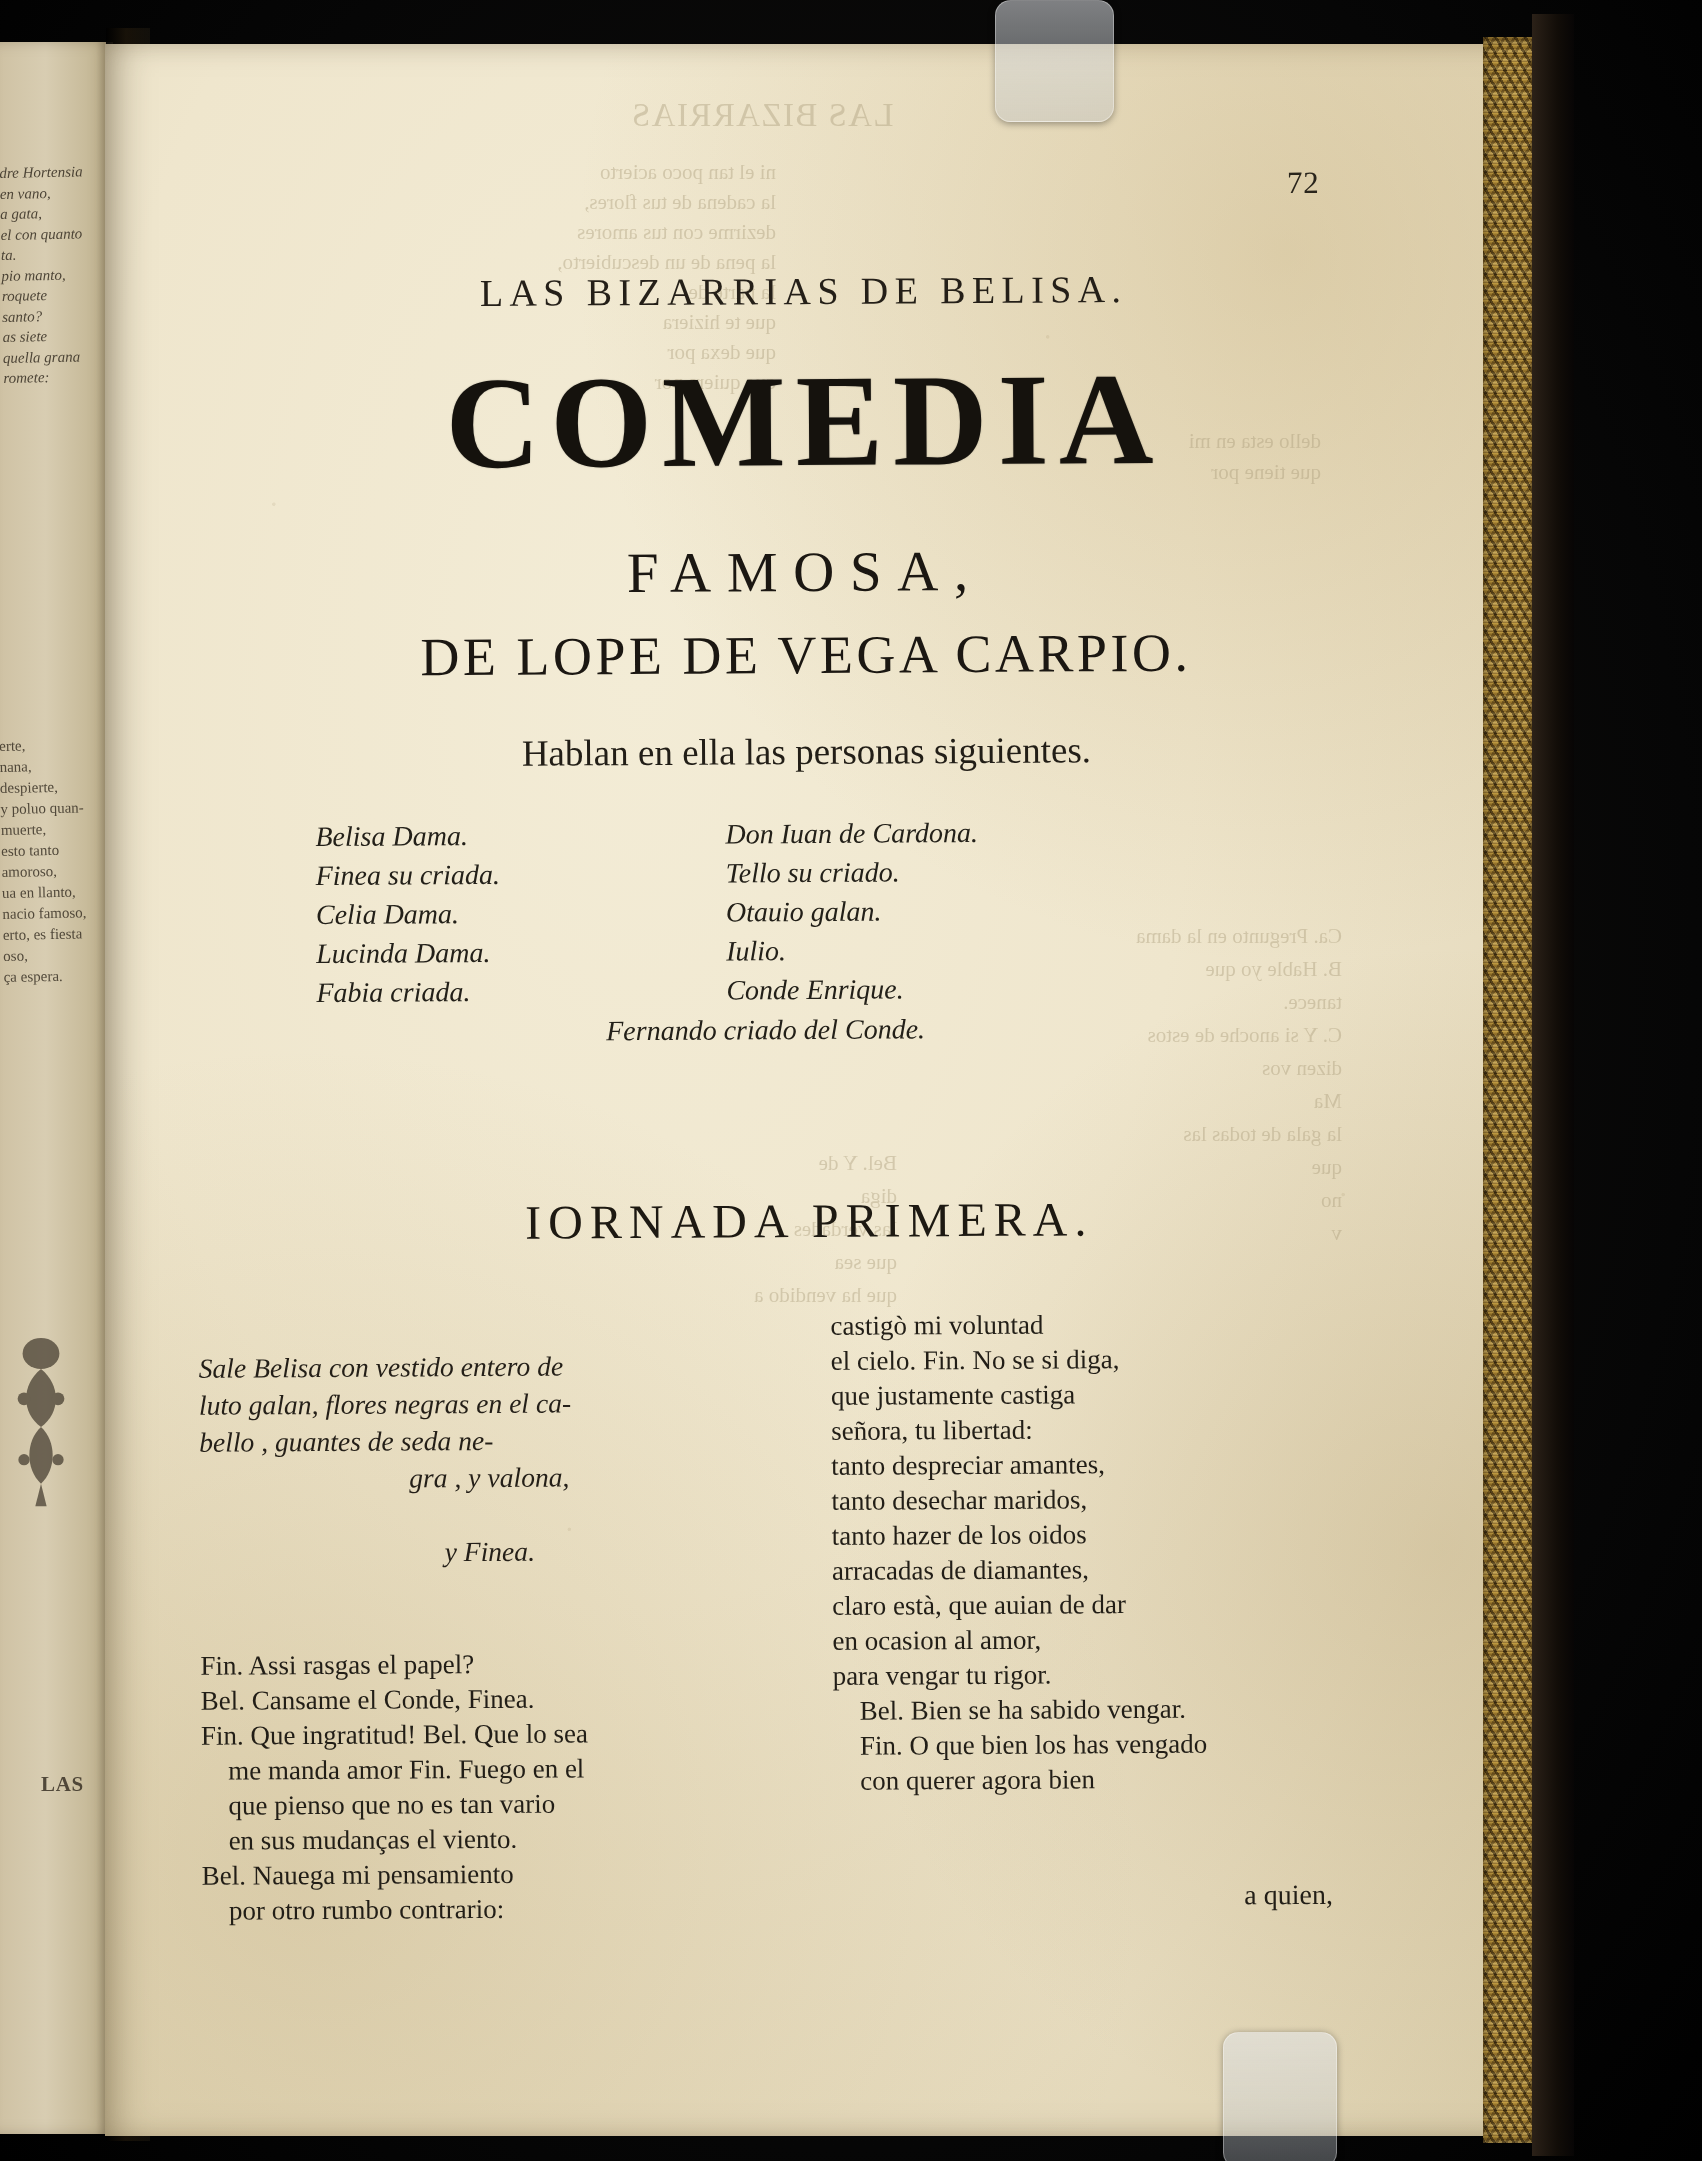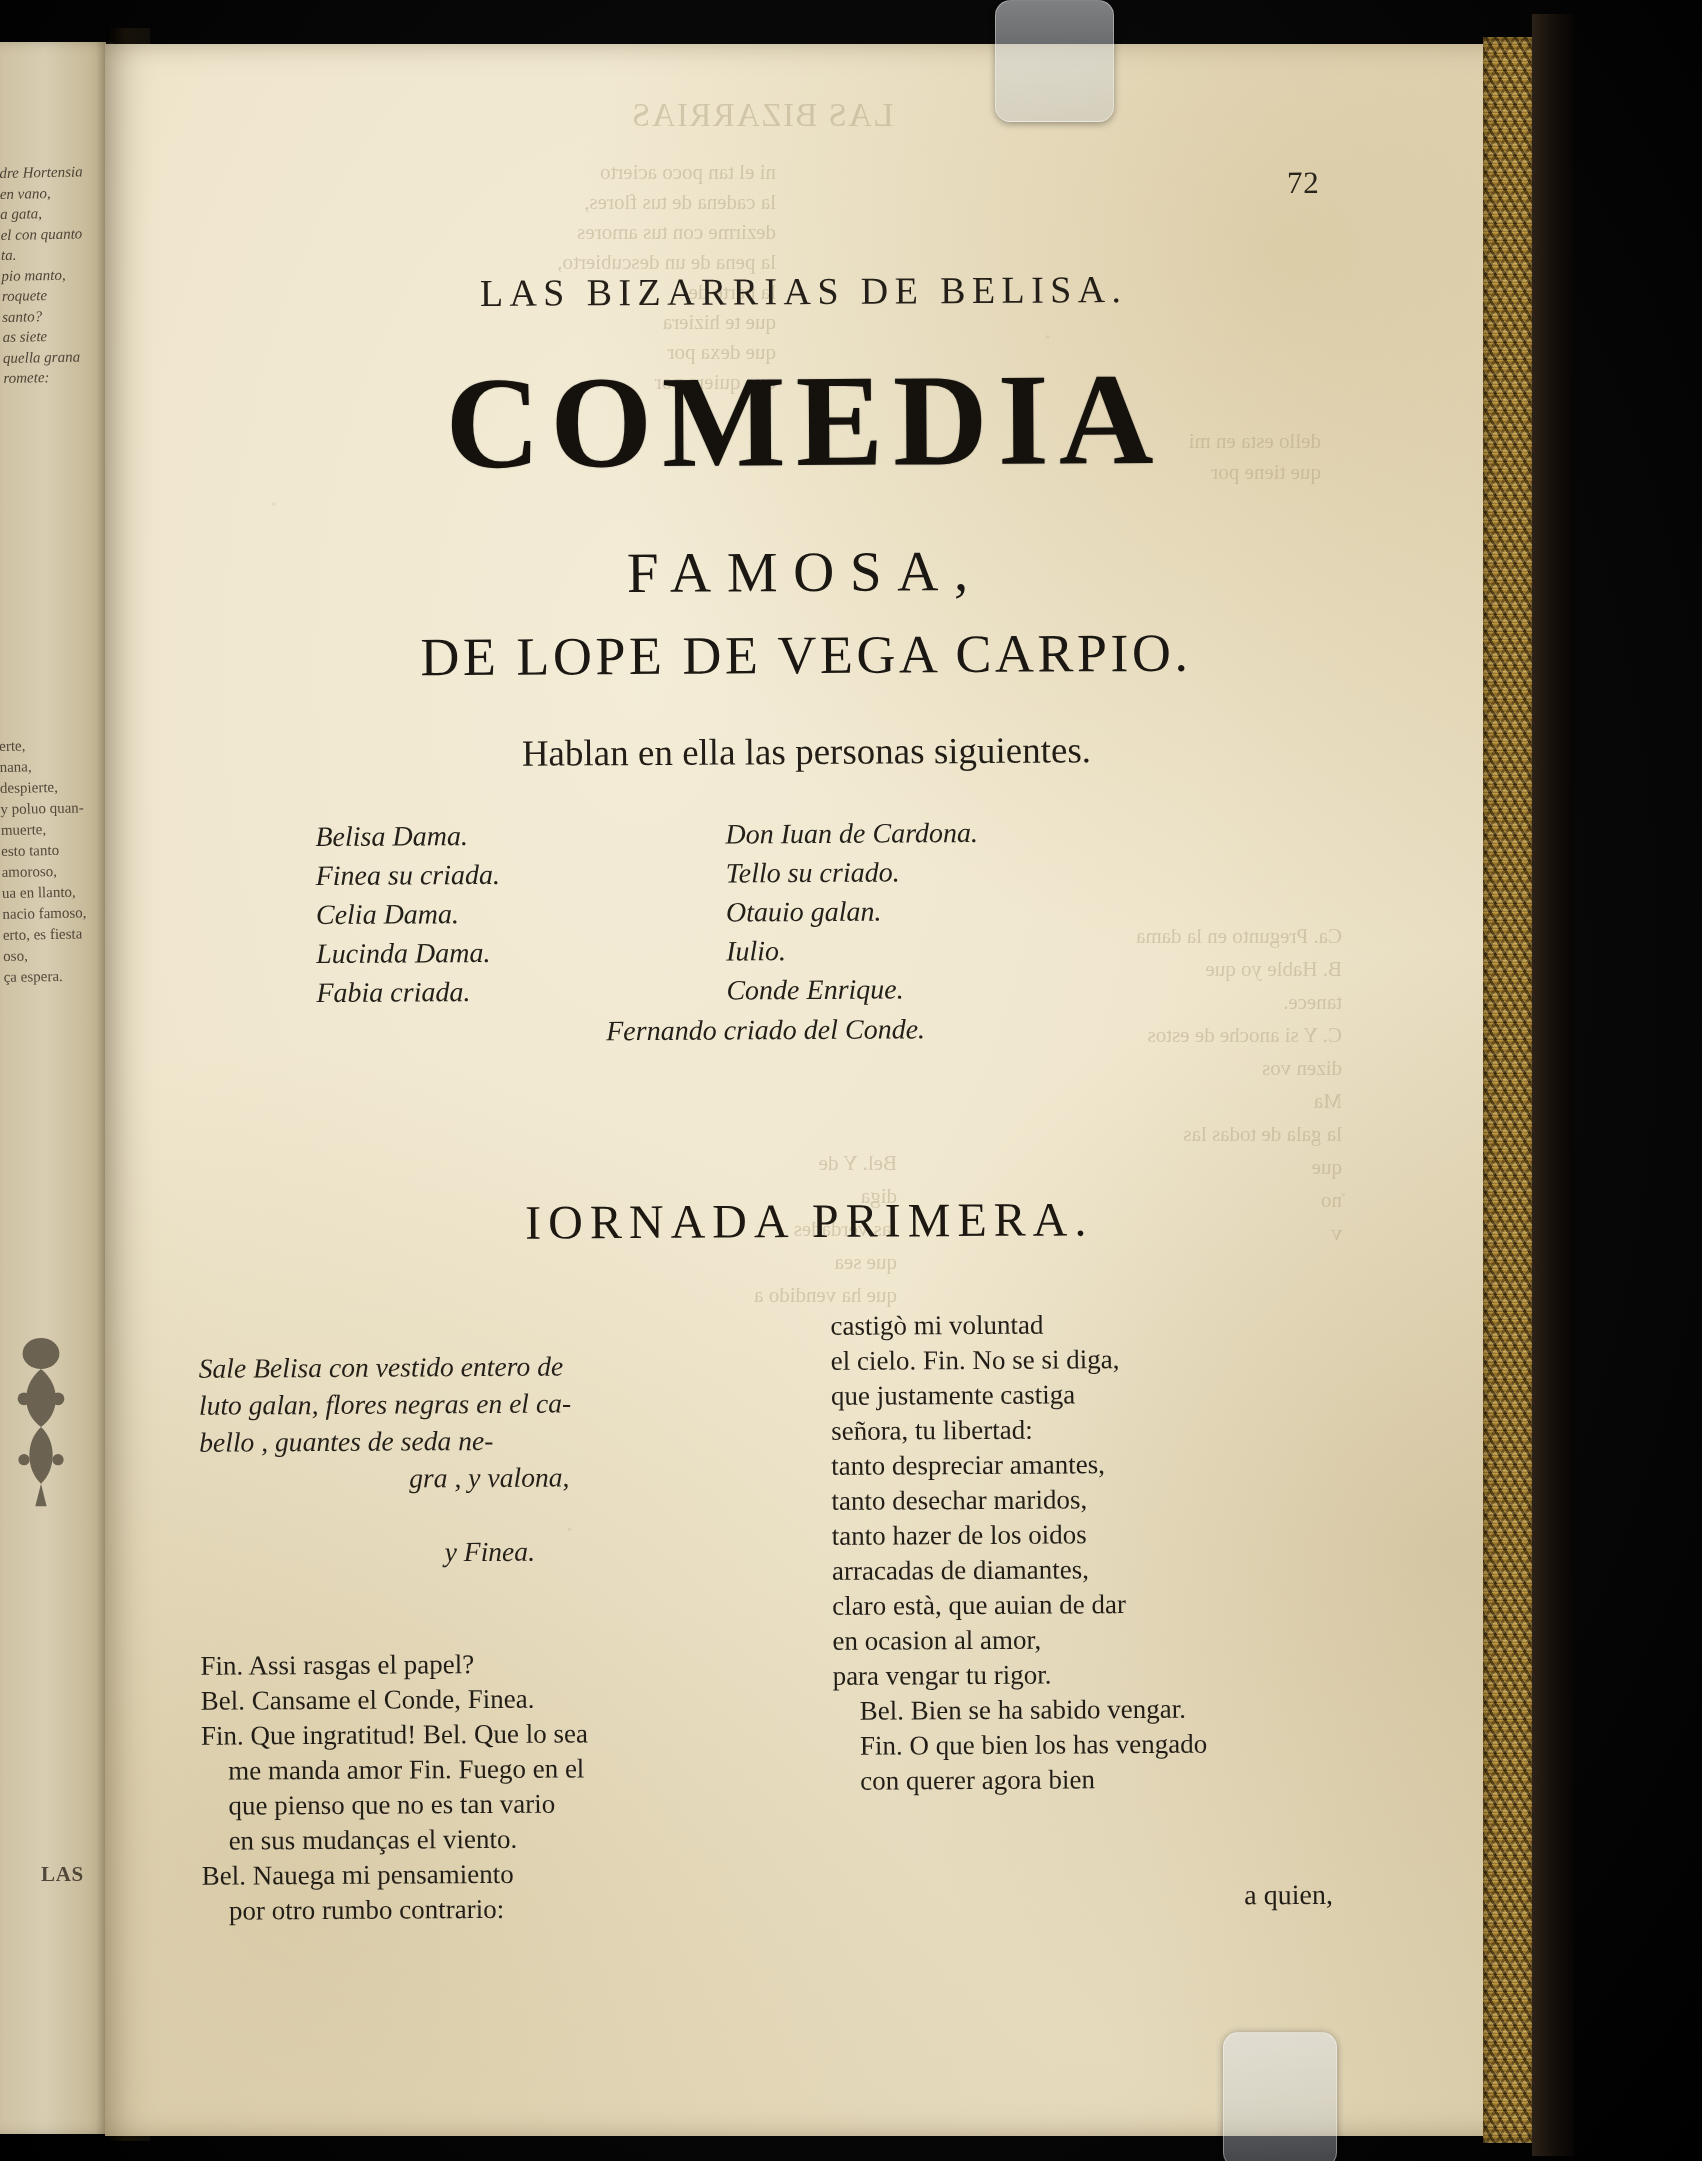--- a/index.html
+++ b/index.html
@@ -81,21 +81,21 @@
     position: absolute;
     left: 7px;
     top: 1286px;
     width: 68px;
     height: 184px;
     opacity: 0.8;
   }
   .verso-catch {
     position: absolute;
     left: 41px;
-    top: 1820px;
+    top: 1730px;
     font-size: 21px;
     letter-spacing: 0.7px;
     color: #3a3226;
     font-weight: bold;
     opacity: 0.85;
   }
 
   
   .gutter {
     position: absolute;

